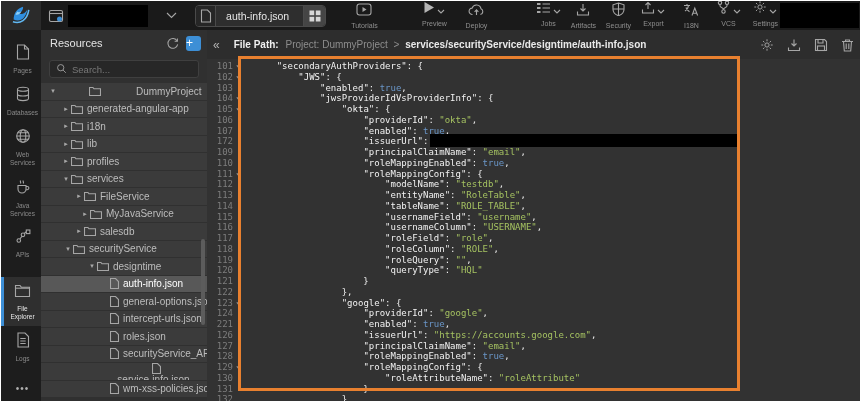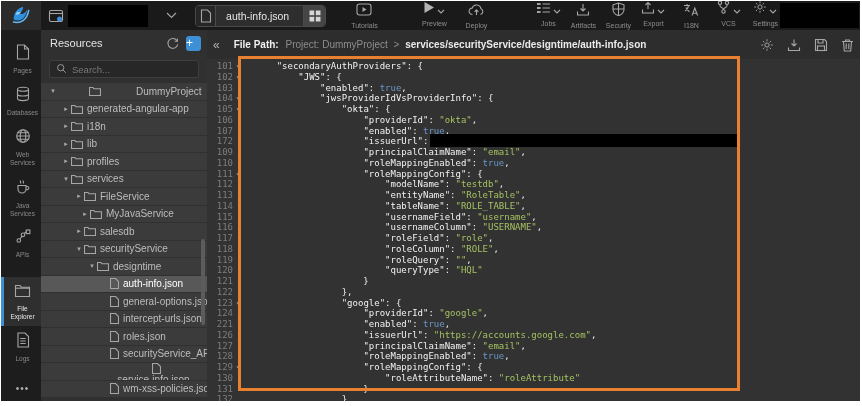--- a/index.html
+++ b/index.html
@@ -427,21 +427,21 @@
             </div>
             <div class="tree-row" style="padding-left: 33px;">
               <span class="caret">▸</span>
               <span class="ticon">
                 <svg class="icon" width="12" height="10" viewBox="0 0 12 10">
                   <path d="M.5 9.5v-8h3.4l1 1.2h6.6v6.8z"></path>
                 </svg>
               </span>
               <span>salesdb</span>
             </div>
-            <div class="tree-row" style="padding-left: 33px;">
+            <div class="tree-row" style="padding-left: 22px;">
               <span class="caret">▾</span>
               <span class="ticon">
                 <svg class="icon" width="12" height="10" viewBox="0 0 12 10">
                   <path d="M.5 9.5v-8h3.4l1 1.2h6.6v6.8z"></path>
                 </svg>
               </span>
               <span>securityService</span>
             </div>
             <div class="tree-row" style="padding-left: 46px;">
               <span class="caret">▾</span>

